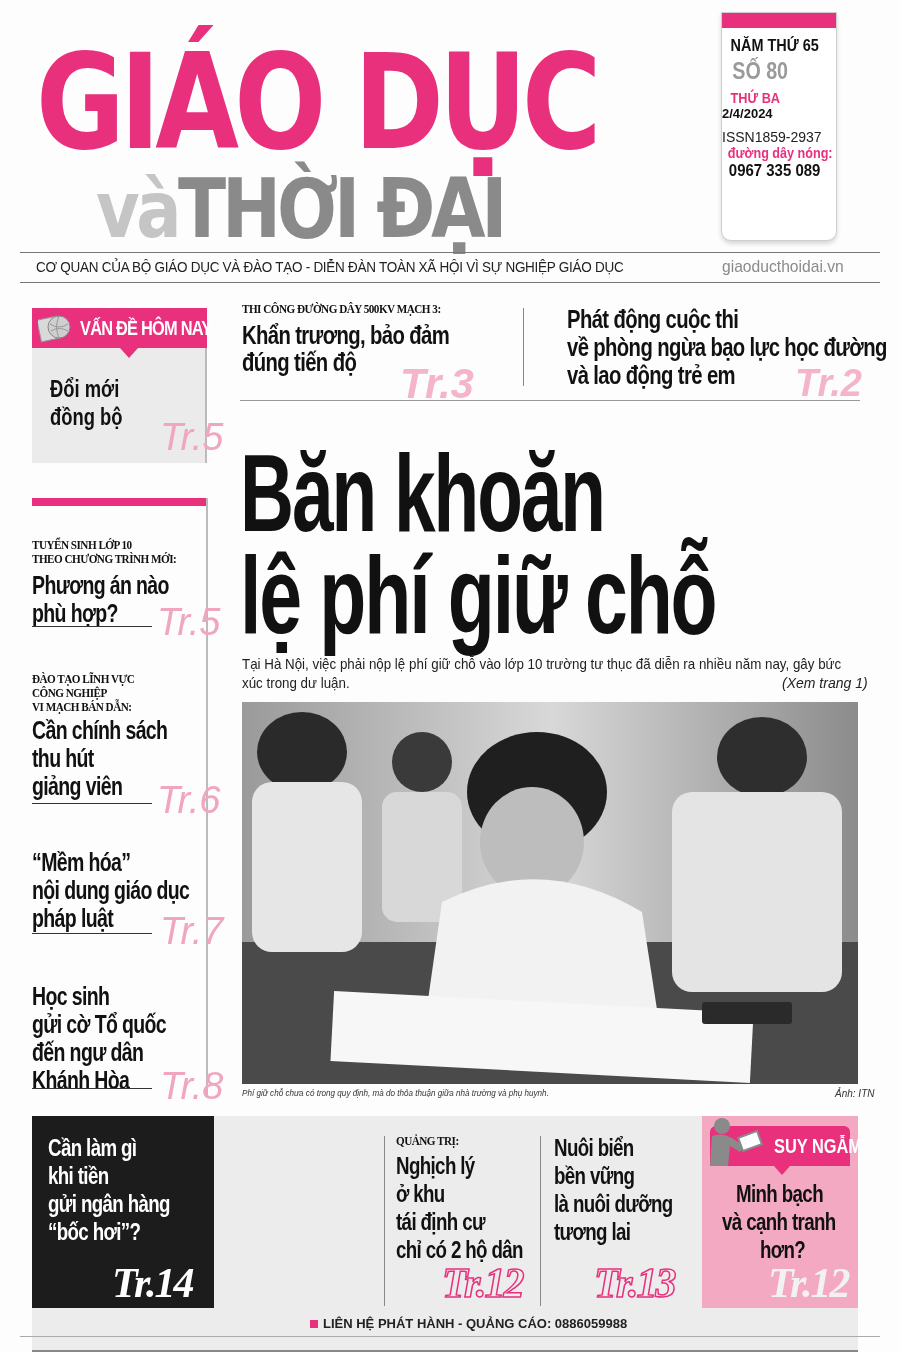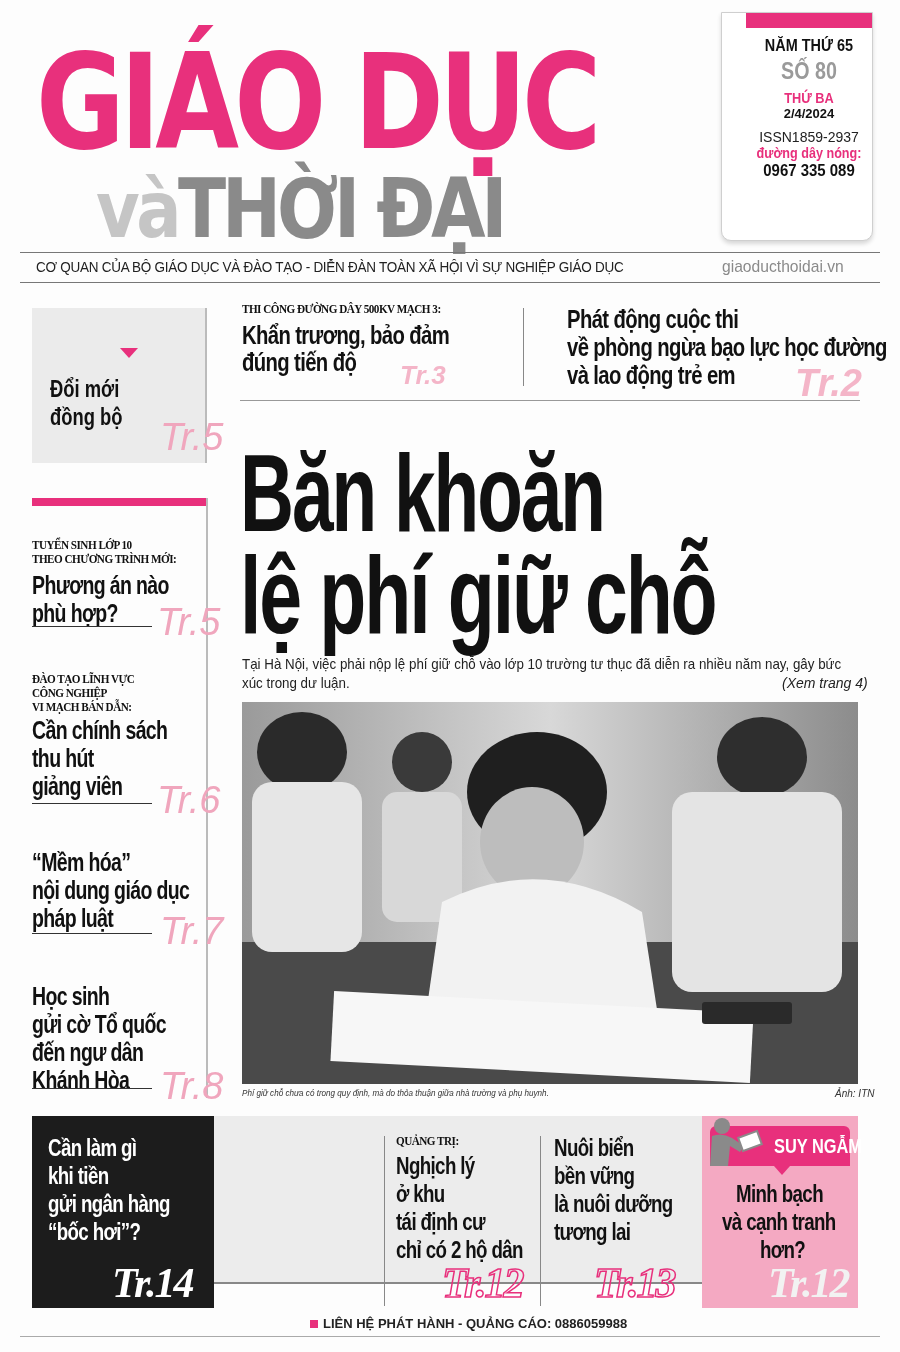--- a/index.html
+++ b/index.html
@@ -6,21 +6,21 @@
   html, body { width: 900px; height: 1352px; background: #fdfdfd; overflow: hidden; }
   body { position: relative; font-family: "Liberation Sans", sans-serif; color: #111; }
   .abs { position: absolute; }
 
   
   #logo-top { left: 36px; top: 36px; font-family: "DejaVu Sans", sans-serif; font-weight: 700; font-size: 132px; line-height: 1; letter-spacing: -6px; transform: scaleX(0.82); transform-origin: left top; white-space: nowrap; }
   #logo-bottom { left: 96px; top: 168px; font-family: "DejaVu Sans", sans-serif; font-weight: 700; font-size: 82px; line-height: 1; letter-spacing: -5px; transform: scaleX(0.86); transform-origin: left top; white-space: nowrap; }
   #logo-va { color: #c5c5c5; font-size: 78px; letter-spacing: -4px; }
   #logo-thoidai { color: #8a8a8a; }
 
-  #issue-box { left: 721px; top: 12px; width: 152px; height: 229px; border: 1px solid #cfcfcf; border-radius: 0 0 10px 10px; background: #fff; box-shadow: 0 3px 4px rgba(0,0,0,0.15); text-align: center; padding-left: 24px; }
+  #issue-box { left: 721px; top: 12px; width: 116px; height: 229px; border: 1px solid #cfcfcf; border-radius: 0 0 10px 10px; background: #fff; box-shadow: 0 3px 4px rgba(0,0,0,0.15); text-align: left; }
   #issue-bar { height: 15px; background: #e8307c; }
   .ib-line { display: block; font-weight: 700; white-space: nowrap; }
 
   #rule-top { left: 20px; top: 252px; width: 860px; height: 1px; background: #777; }
   #rule-bot { left: 20px; top: 282px; width: 860px; height: 1px; background: #777; }
   #tagline { left: 36px; top: 258px; font-size: 15px; letter-spacing: -0.3px; color: #222; white-space: nowrap; transform: scaleX(0.9); transform-origin: left top; }
   #site-url { left: 722px; top: 257px; font-size: 17px; color: #8a8a8a; white-space: nowrap; transform: scaleX(0.92); transform-origin: left top; }
 
   .pink-tr { color: #f0a6bd; font-style: italic; font-family: "Liberation Sans", sans-serif; }
   .tr-outline { color: transparent; -webkit-text-stroke: 1.5px #e8307c; font-style: italic; font-weight: 900; }
@@ -51,21 +51,21 @@
   #headline-1 { left: 240px; top: 438px; font-size: 110px; font-weight: 700; line-height: 1; letter-spacing: -3px; transform: scaleX(0.68); transform-origin: left top; white-space: nowrap; }
   #headline-2 { left: 240px; top: 540px; font-size: 110px; font-weight: 700; line-height: 1; letter-spacing: -3px; transform: scaleX(0.7); transform-origin: left top; white-space: nowrap; }
   #lede { left: 242px; top: 654px; width: 690px; font-size: 15px; line-height: 19px; color: #222; transform: scaleX(0.89); transform-origin: left top; }
   #lede-more { left: 782px; top: 675px; font-size: 14px; font-style: italic; color: #222; white-space: nowrap; }
 
   #photo { left: 242px; top: 702px; width: 616px; height: 382px; overflow: hidden; background: #7a7a7a; }
   #caption { left: 242px; top: 1088px; font-size: 9px; font-style: italic; color: #333; white-space: nowrap; transform: scaleX(0.9); transform-origin: left top; }
   #credit { left: 835px; top: 1088px; font-size: 10px; font-style: italic; color: #333; white-space: nowrap; }
 
   
-  #bottom-strip { left: 32px; top: 1116px; width: 826px; height: 168px; background: #ececec; border-bottom: 2px solid #888; }
+  #bottom-strip { left: 32px; top: 1116px; width: 826px; height: 236px; background: #ececec; border-bottom: 2px solid #888; }
   #bot-black { position: absolute; left: 0; top: 0; width: 182px; height: 192px; background: #1c1c1c; }
   #bot-pink { position: absolute; left: 670px; top: 0; width: 156px; height: 192px; background: #f4a9c2; }
   .bot-head { position: absolute; font-weight: 700; font-size: 24px; line-height: 28px; letter-spacing: -0.8px; white-space: nowrap; transform: scaleX(0.78); transform-origin: left top; }
   .bot-tr { position: absolute; top: 146px; font-size: 42px; line-height: 1; font-weight: 900; font-style: italic; letter-spacing: -2px; font-family: Liberation Serif, serif; }
   .bot-div { position: absolute; top: 20px; width: 1px; height: 170px; background: #888; }
 
   #suy-head { position: absolute; left: 8px; top: 10px; width: 140px; height: 40px; background: #e8307c; border-radius: 6px 6px 0 0; }
   #suy-notch { position: absolute; left: 72px; top: 50px; width: 0; height: 0; border-left: 8px solid transparent; border-right: 8px solid transparent; border-top: 9px solid #e8307c; }
   #suy-title { position: absolute; left: 64px; top: 8px; color: #fff; font-size: 21px; font-weight: 700; white-space: nowrap; transform: scaleX(0.78); transform-origin: left top; }
 
@@ -92,50 +92,60 @@
   <span class="ib-line" style="font-size:14px;color:#e8307c;transform:scaleX(0.9)">đường dây nóng:</span>
   <span class="ib-line" style="font-size:17px;color:#111;transform:scaleX(0.88)">0967 335 089</span>
 </div>
 
 <div id="rule-top" class="abs"></div>
 <div id="tagline" class="abs">CƠ QUAN CỦA BỘ GIÁO DỤC VÀ ĐÀO TẠO - DIỄN ĐÀN TOÀN XÃ HỘI VÌ SỰ NGHIỆP GIÁO DỤC</div>
 <div id="site-url" class="abs">giaoducthoidai.vn</div>
 <div id="rule-bot" class="abs"></div>
 
 <div id="vande-box" class="abs">
+  <div id="vande-head">
+    <span class="abs" style="left:6px;top:4px;width:34px;height:32px;">
+      <svg width="34" height="32" viewBox="0 0 34 32">
+          <rect x="1" y="6" width="20" height="22" fill="#d9d9d9" stroke="#999" transform="rotate(-12 11 17)"></rect>
+          <circle cx="21" cy="15" r="11" fill="#cfcfcf" stroke="#888"></circle>
+          <path d="M12 12 Q21 18 30 12 M21 4 Q16 15 21 26 M13 19 Q21 14 30 19" stroke="#999" fill="none"></path>
+        </svg>
+    </span>
+    <span id="vande-title">VẤN ĐỀ HÔM NAY</span>
+  </div>
   <div id="vande-notch"></div>
   <div id="vande-body">
     <div>Đổi mới</div>
     <div>đồng bộ</div>
   </div>
   <div id="vande-tr" class="pink-tr">Tr.5</div>
 </div>
 
 <div id="story-top1" class="abs">
   <div class="kicker">THI CÔNG ĐƯỜNG DÂY 500KV MẠCH 3:</div>
   <div class="left-head" style="font-size:26px;line-height:27px;margin-top:6px">Khẩn trương, bảo đảm</div>
   <div class="left-head" style="font-size:26px;line-height:27px">đúng tiến độ</div>
 </div>
-<div class="abs pink-tr" style="left:400px;top:360px;font-size:26px;font-weight:900;color:#f4b5c8">Tr.3</div>
+<div class="abs pink-tr" style="left:400px;top:360px;font-size:42px;font-weight:900;color:#f4b5c8">Tr.3</div>
 
 <div id="top-divider" class="abs"></div>
 
 <div id="story-top2" class="abs">
   <div class="left-head" style="font-size:26px;line-height:28px">Phát động cuộc thi</div>
   <div class="left-head" style="font-size:26px;line-height:28px">về phòng ngừa bạo lực học đường</div>
   <div class="left-head" style="font-size:26px;line-height:28px">và lao động trẻ em</div>
 </div>
 <div class="abs pink-tr" style="left:795px;top:362px;font-size:38px;font-weight:900;color:#f4b5c8">Tr.2</div>
 
 <div id="top-hrule" class="abs"></div>
 
 <div id="headline-1" class="abs">Băn khoăn</div>
 <div id="headline-2" class="abs">lệ phí giữ chỗ</div>
 <div id="lede" class="abs">Tại Hà Nội, việc phải nộp lệ phí giữ chỗ vào lớp 10 trường tư thục đã diễn ra nhiều năm nay, gây bức xúc trong dư luận.</div>
-<div id="lede-more" class="abs">(Xem trang 4)</div>
+<div id="lede-more" class="abs">(Xem trang 1)</div>
 
 <div id="photo" class="abs">
   <svg width="616" height="382" viewBox="0 0 616 382">
     <defs>
       <linearGradient id="bg" x1="0" y1="0" x2="1" y2="0">
           <stop offset="0" stop-color="#9a9a9a"></stop>
           <stop offset="0.5" stop-color="#d8d8d8"></stop>
           <stop offset="1" stop-color="#8c8c8c"></stop>
         </linearGradient>
     </defs>

